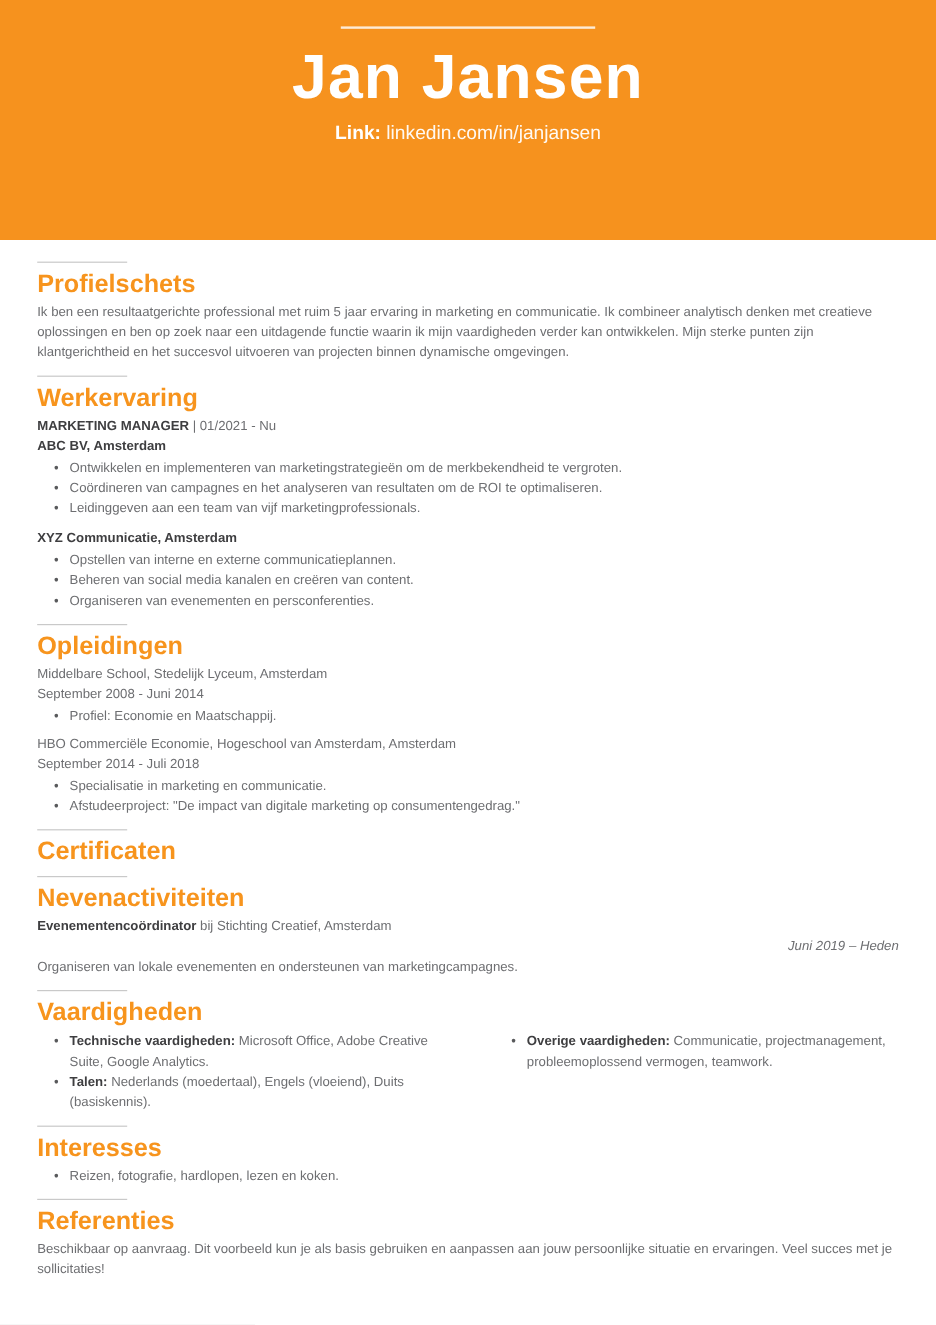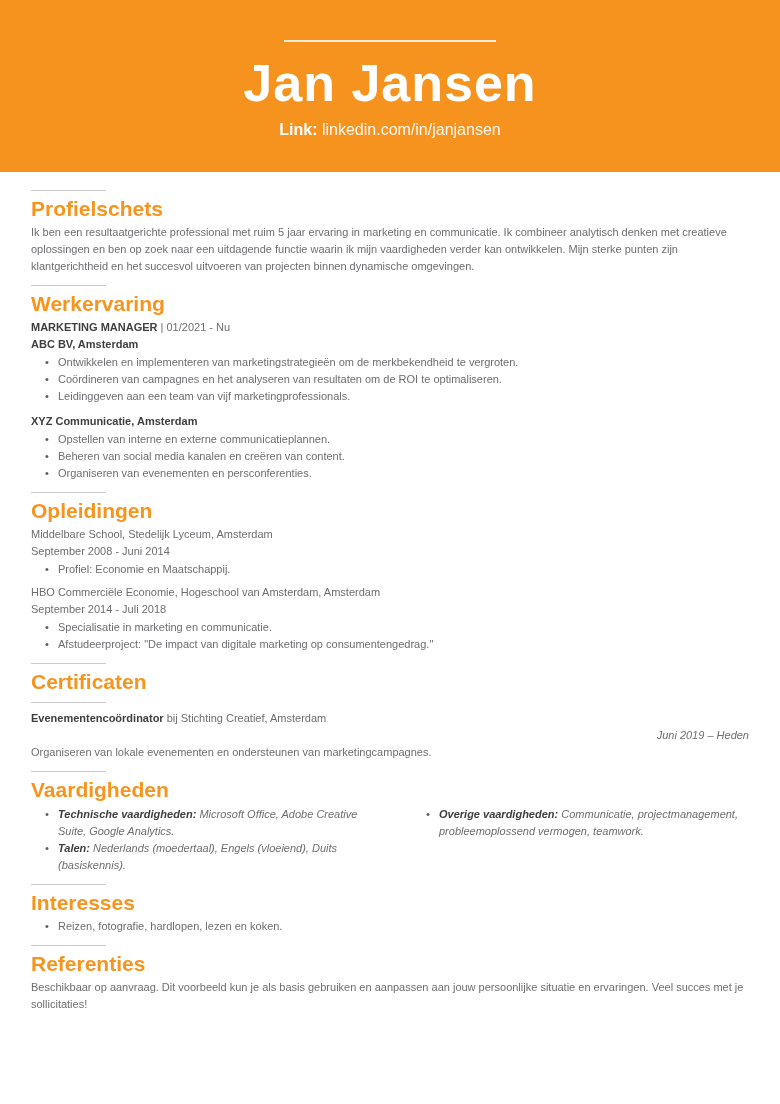--- a/index.html
+++ b/index.html
@@ -3,22 +3,22 @@
 <meta charset="utf-8">
 <style>
   * { box-sizing: border-box; }
   html, body { margin: 0; padding: 0; background: #e8e8e8; }
   .page {
     width: 780px; height: 1104px; margin: 0 auto; background: #ffffff;
     overflow: hidden; font-family: "Liberation Sans", sans-serif;
   }
   
   .header {
-    height: 172px; background: #F6921E; color: #ffffff;
-    text-align: center; padding-top: 40px;
+    height: 200px; background: #F6921E; color: #ffffff;
+    text-align: center; padding-top: 22px;
   }
   .header-rule { width: 212px; height: 2px; margin: 0 auto; background: rgba(255,255,255,0.82); }
   .name {
     margin: 12px 0 0; font-size: 52px; line-height: 58px;
     font-weight: 700; letter-spacing: 1px; color: #ffffff;
   }
   .contact { margin-top: 14px; font-size: 12px; color: rgba(255,255,255,0.95); }
   .contact .sep { margin: 0 8px; }
   .linkline { margin-top: 9px; font-size: 16px; color: rgba(255,255,255,0.95); }
   .linkline b { font-weight: 700; color: #ffffff; }
@@ -35,21 +35,21 @@
     color: #F7941D; font-weight: 700;
   }
   p, li, .line { font-size: 11px; line-height: 17px; color: #6D6E71; margin: 0; }
   .strong { color: #3E3E40; font-weight: 700; }
   .italic { font-style: italic; text-align: right; }
   ul { list-style: none; margin: 1px 0 0; padding-left: 27px; }
   li { position: relative; }
   li::before { content: "\2022"; position: absolute; left: -13px; color: #58595B; }
   .job + .job { margin-top: 8px; }
   .edu + .edu { margin-top: 6px; }
-  .cols { display: flex; gap: 44px; font-style: italic; }
+  .cols { display: flex; gap: 44px; }
   .col { flex: 1; min-width: 0; }
 </style>
 </head>
 <body>
 
 <div class="page">
 
   <header class="header">
     <div class="header-rule"></div>
     <h1 class="name">Jan Jansen</h1>
@@ -112,20 +112,21 @@
           <li>Afstudeerproject: "De impact van digitale marketing op consumentengedrag."</li>
         </ul>
       </div>
     </section>
 
     <section class="section">
       <h2>Certificaten</h2>
     </section>
 
     <section class="section">
+      <h2>Nevenactiviteiten</h2>
       <div class="line">
         <span class="strong">Evenementencoördinator</span>
         <span>bij Stichting Creatief, Amsterdam</span>
       </div>
       <div class="line italic">Juni 2019 – Heden</div>
       <div class="line">Organiseren van lokale evenementen en ondersteunen van marketingcampagnes.</div>
     </section>
 
     <section class="section">
       <h2>Vaardigheden</h2>

